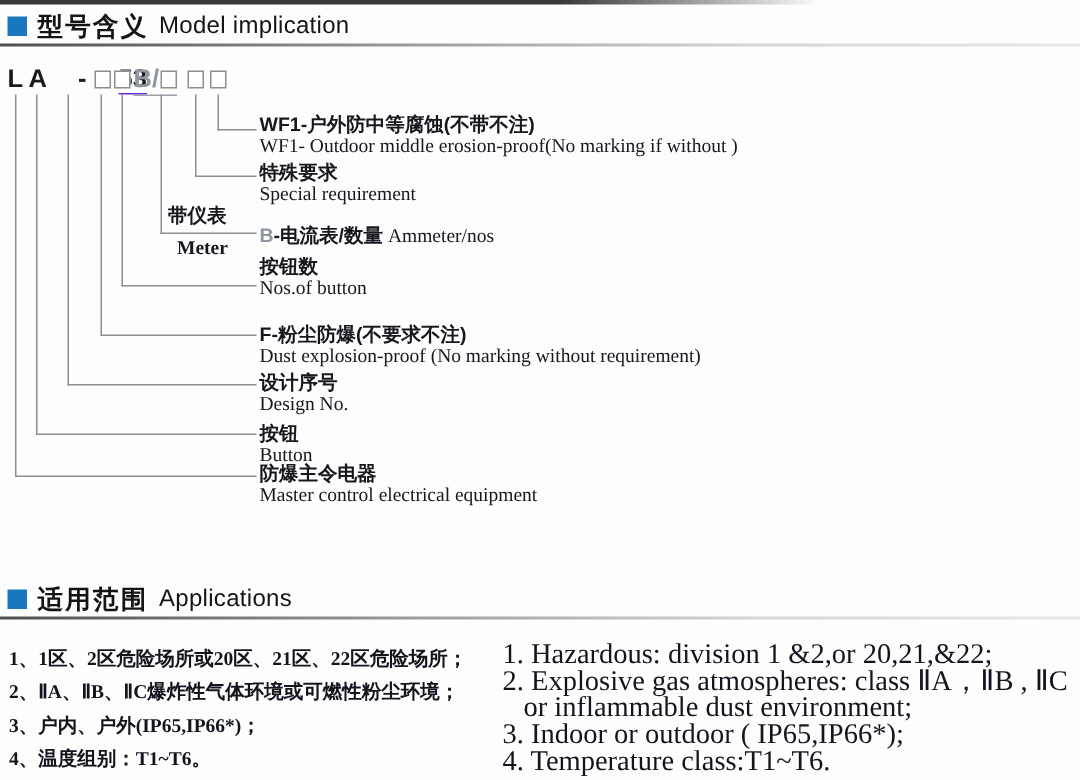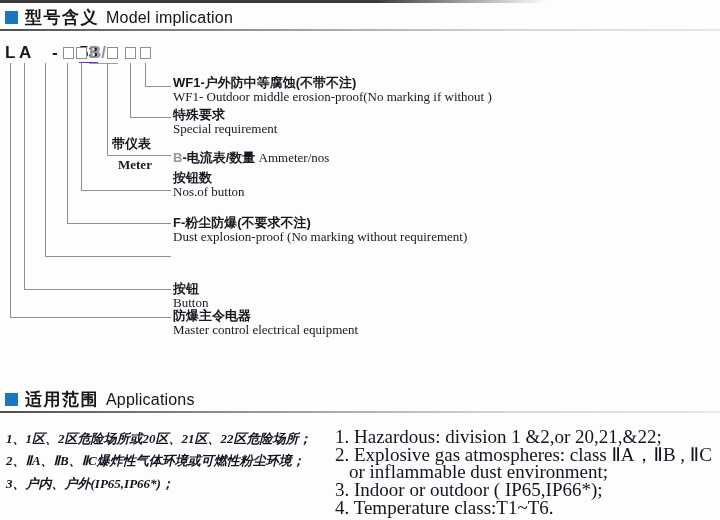--- a/index.html
+++ b/index.html
@@ -50,21 +50,21 @@
   #l5{top:216px;} #l6{top:248px;} #l7{top:282px;} #l8{top:309px;}
   #l3 .pre{font-size:13px;font-weight:bold;color:#8e96a0;}
   #l3 .zh,#l3 .en,#l3 .pre{display:inline;}
   .meter-zh{position:absolute;left:112px;top:135px;font-size:13px;font-weight:bold;color:#17171f;}
   .meter-en{position:absolute;left:118px;top:157px;font-size:13px;font-weight:bold;
             font-family:"Liberation Serif",serif;color:#17171f;}
 
   
   .list-zh{position:absolute;left:6px;top:428px;font-size:13px;font-weight:bold;
            color:#14141f;font-family:"Liberation Serif",serif;}
-  .list-zh .li{line-height:22.4px;white-space:nowrap;font-style:italic;}
+  .list-zh .li{line-height:22.4px;white-space:nowrap;}
   .list-en{position:absolute;left:335px;top:428px;width:385px;font-size:19px;
            color:#14141f;font-family:"Liberation Serif",serif;}
   .list-en .li{line-height:17px;padding-left:14px;text-indent:-14px;margin-bottom:1px;}
 </style>
 </head>
 <body>
 
 <div id="page">
 
   <div class="top-rule"></div>
@@ -115,40 +115,45 @@
     <span class="pre">B</span><span class="zh">-电流表/数量</span><span class="en">  Ammeter/nos</span>
   </div>
   <div class="lbl" id="l4">
     <div class="zh">按钮数</div>
     <div class="en">Nos.of button</div>
   </div>
   <div class="lbl" id="l5">
     <div class="zh">F-粉尘防爆(不要求不注)</div>
     <div class="en">Dust explosion-proof (No marking without requirement)</div>
   </div>
+  <div class="lbl" id="l6">
+    <div class="zh">设计序号</div>
+    <div class="en">Design No.</div>
+  </div>
   <div class="lbl" id="l7">
     <div class="zh">按钮</div>
     <div class="en">Button</div>
   </div>
   <div class="lbl" id="l8">
     <div class="zh">防爆主令电器</div>
     <div class="en">Master control electrical equipment</div>
   </div>
 
   <div class="hdr" id="hdr-apps">
     <span class="sq"></span>
     <span class="zh">适用范围</span>
     <span class="en">Applications</span>
   </div>
   <div class="hdr-rule" id="rule-apps"></div>
 
   <div class="list-zh">
     <div class="li">1、1区、2区危险场所或20区、21区、22区危险场所；</div>
     <div class="li">2、ⅡA、ⅡB、ⅡC爆炸性气体环境或可燃性粉尘环境；</div>
     <div class="li">3、户内、户外(IP65,IP66*)；</div>
+    <div class="li">4、温度组别：T1~T6。</div>
   </div>
   <div class="list-en">
     <div class="li">1. Hazardous: division 1  &amp;2,or 20,21,&amp;22;</div>
     <div class="li">2. Explosive gas atmospheres: class ⅡA，ⅡB , ⅡC or inflammable dust environment;</div>
     <div class="li">3. Indoor or outdoor ( IP65,IP66*);</div>
     <div class="li">4. Temperature class:T1~T6.</div>
   </div>
 
 </div>
 

